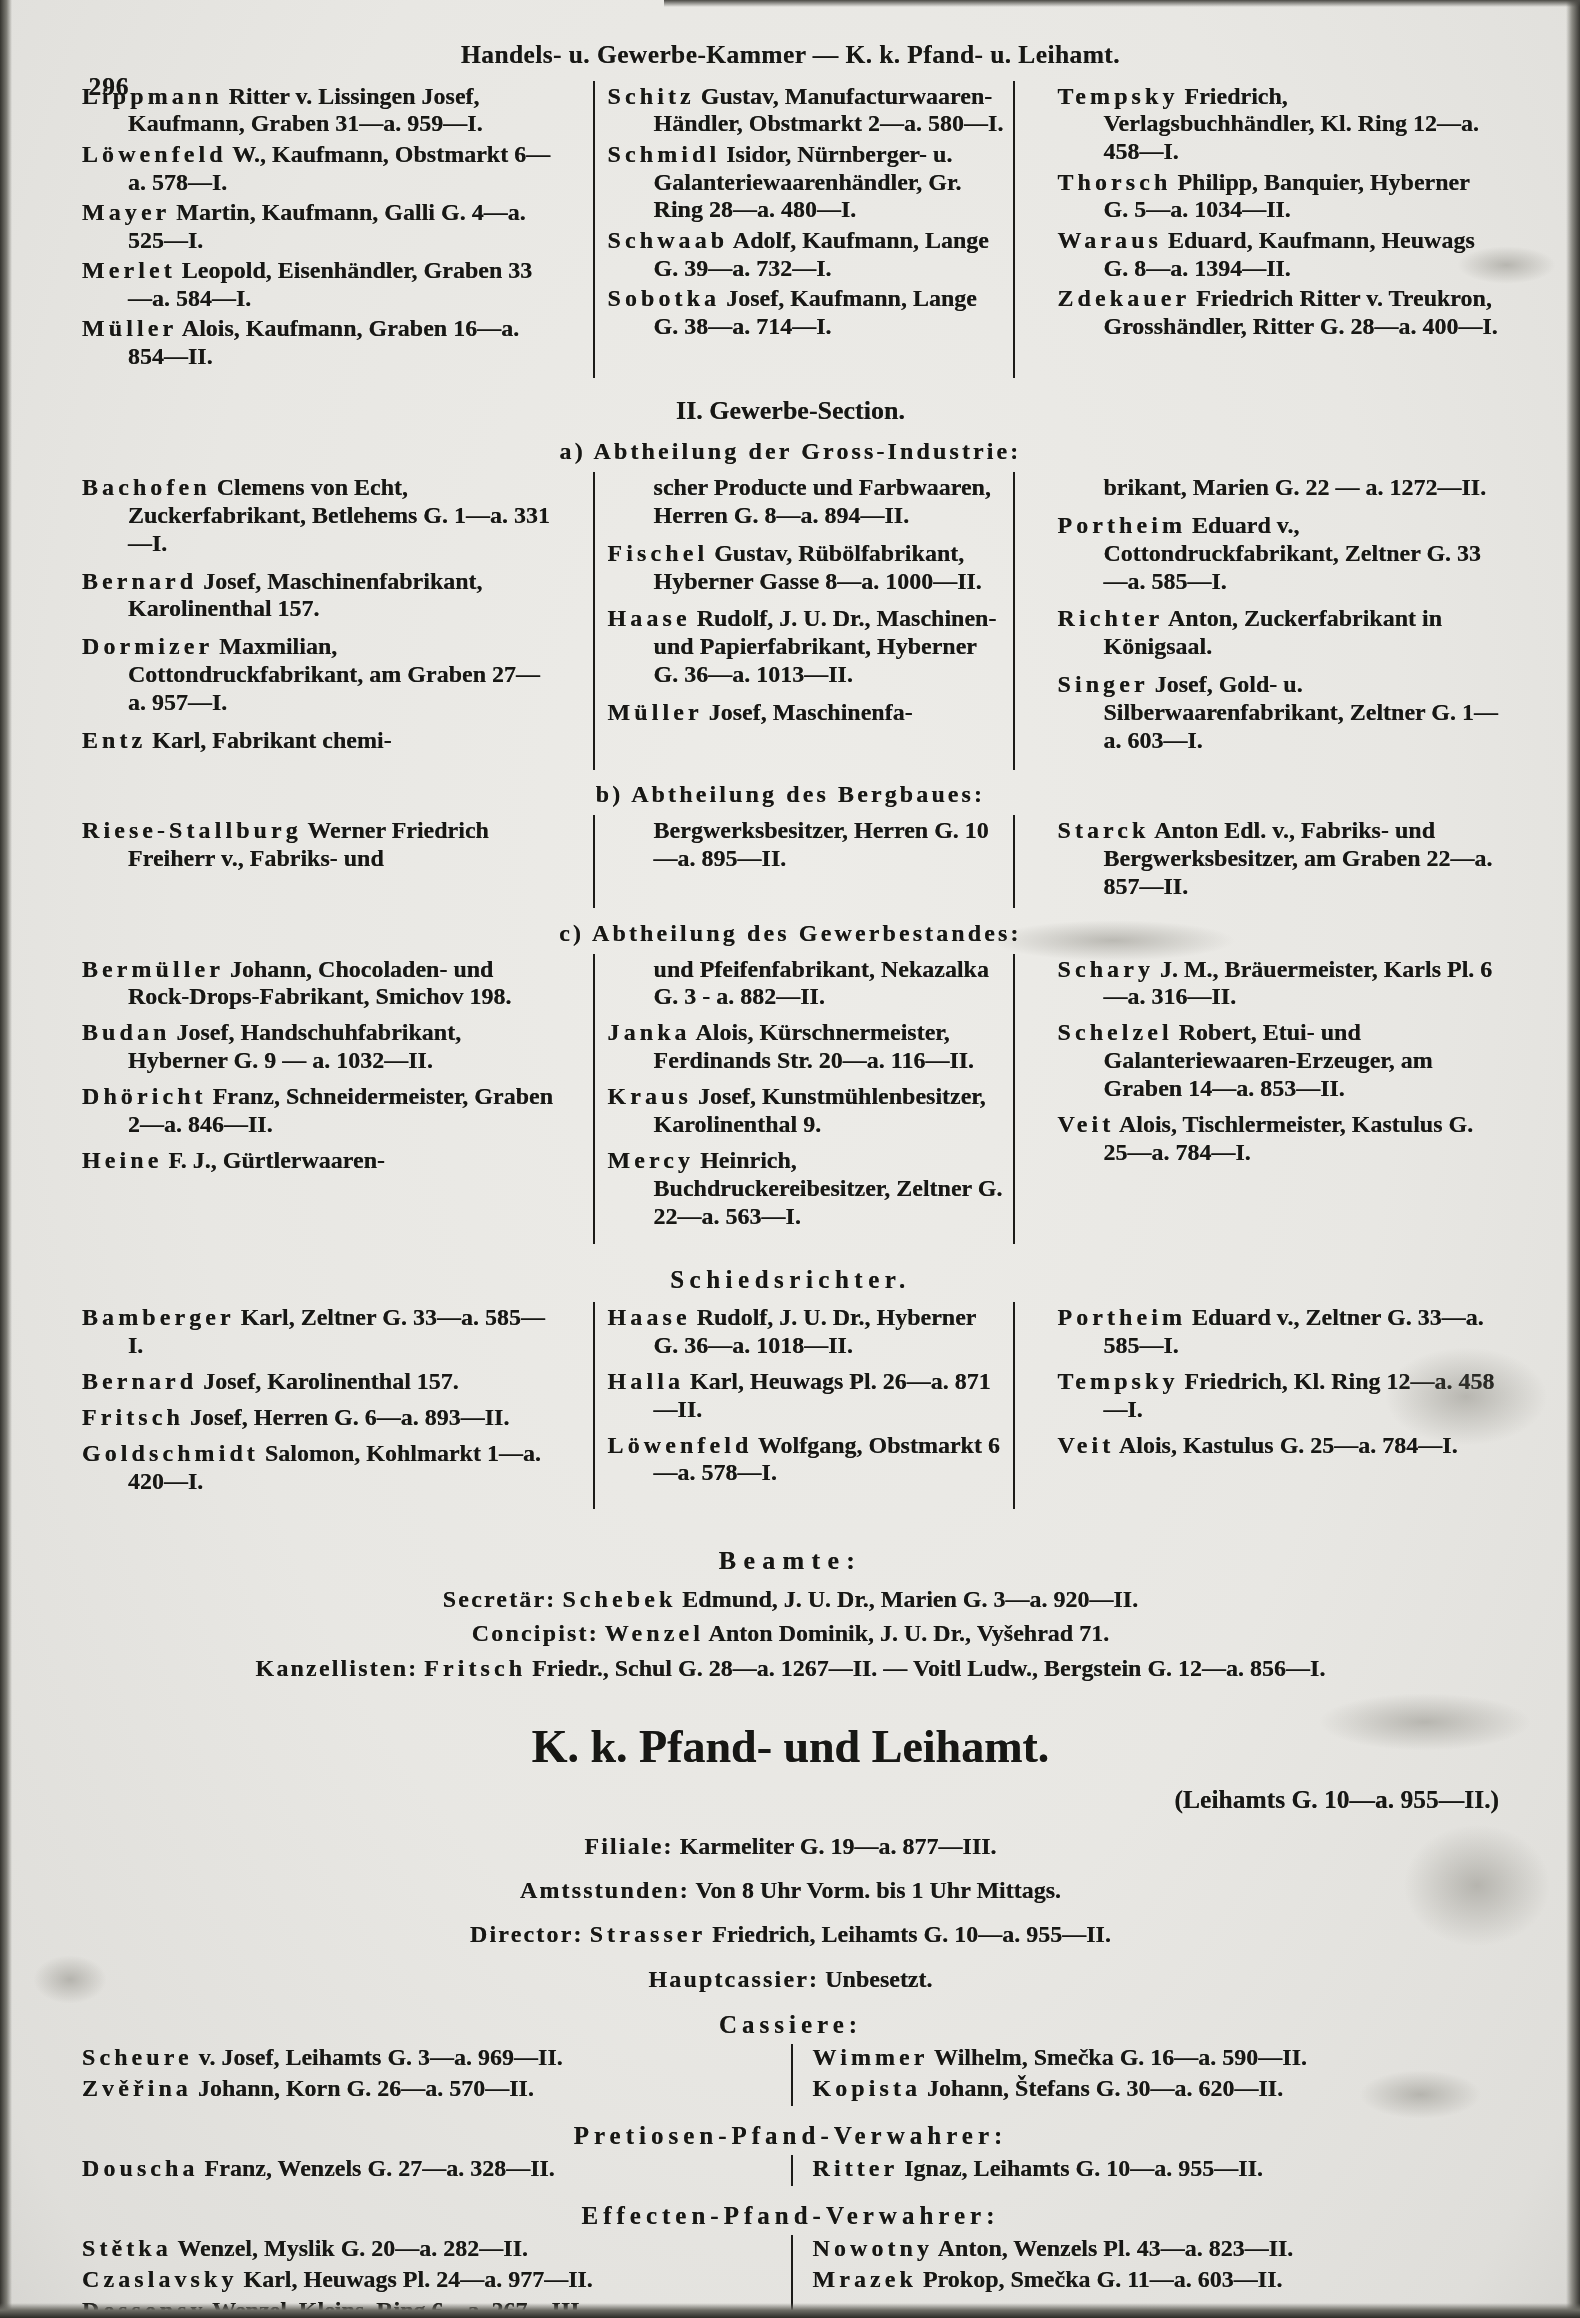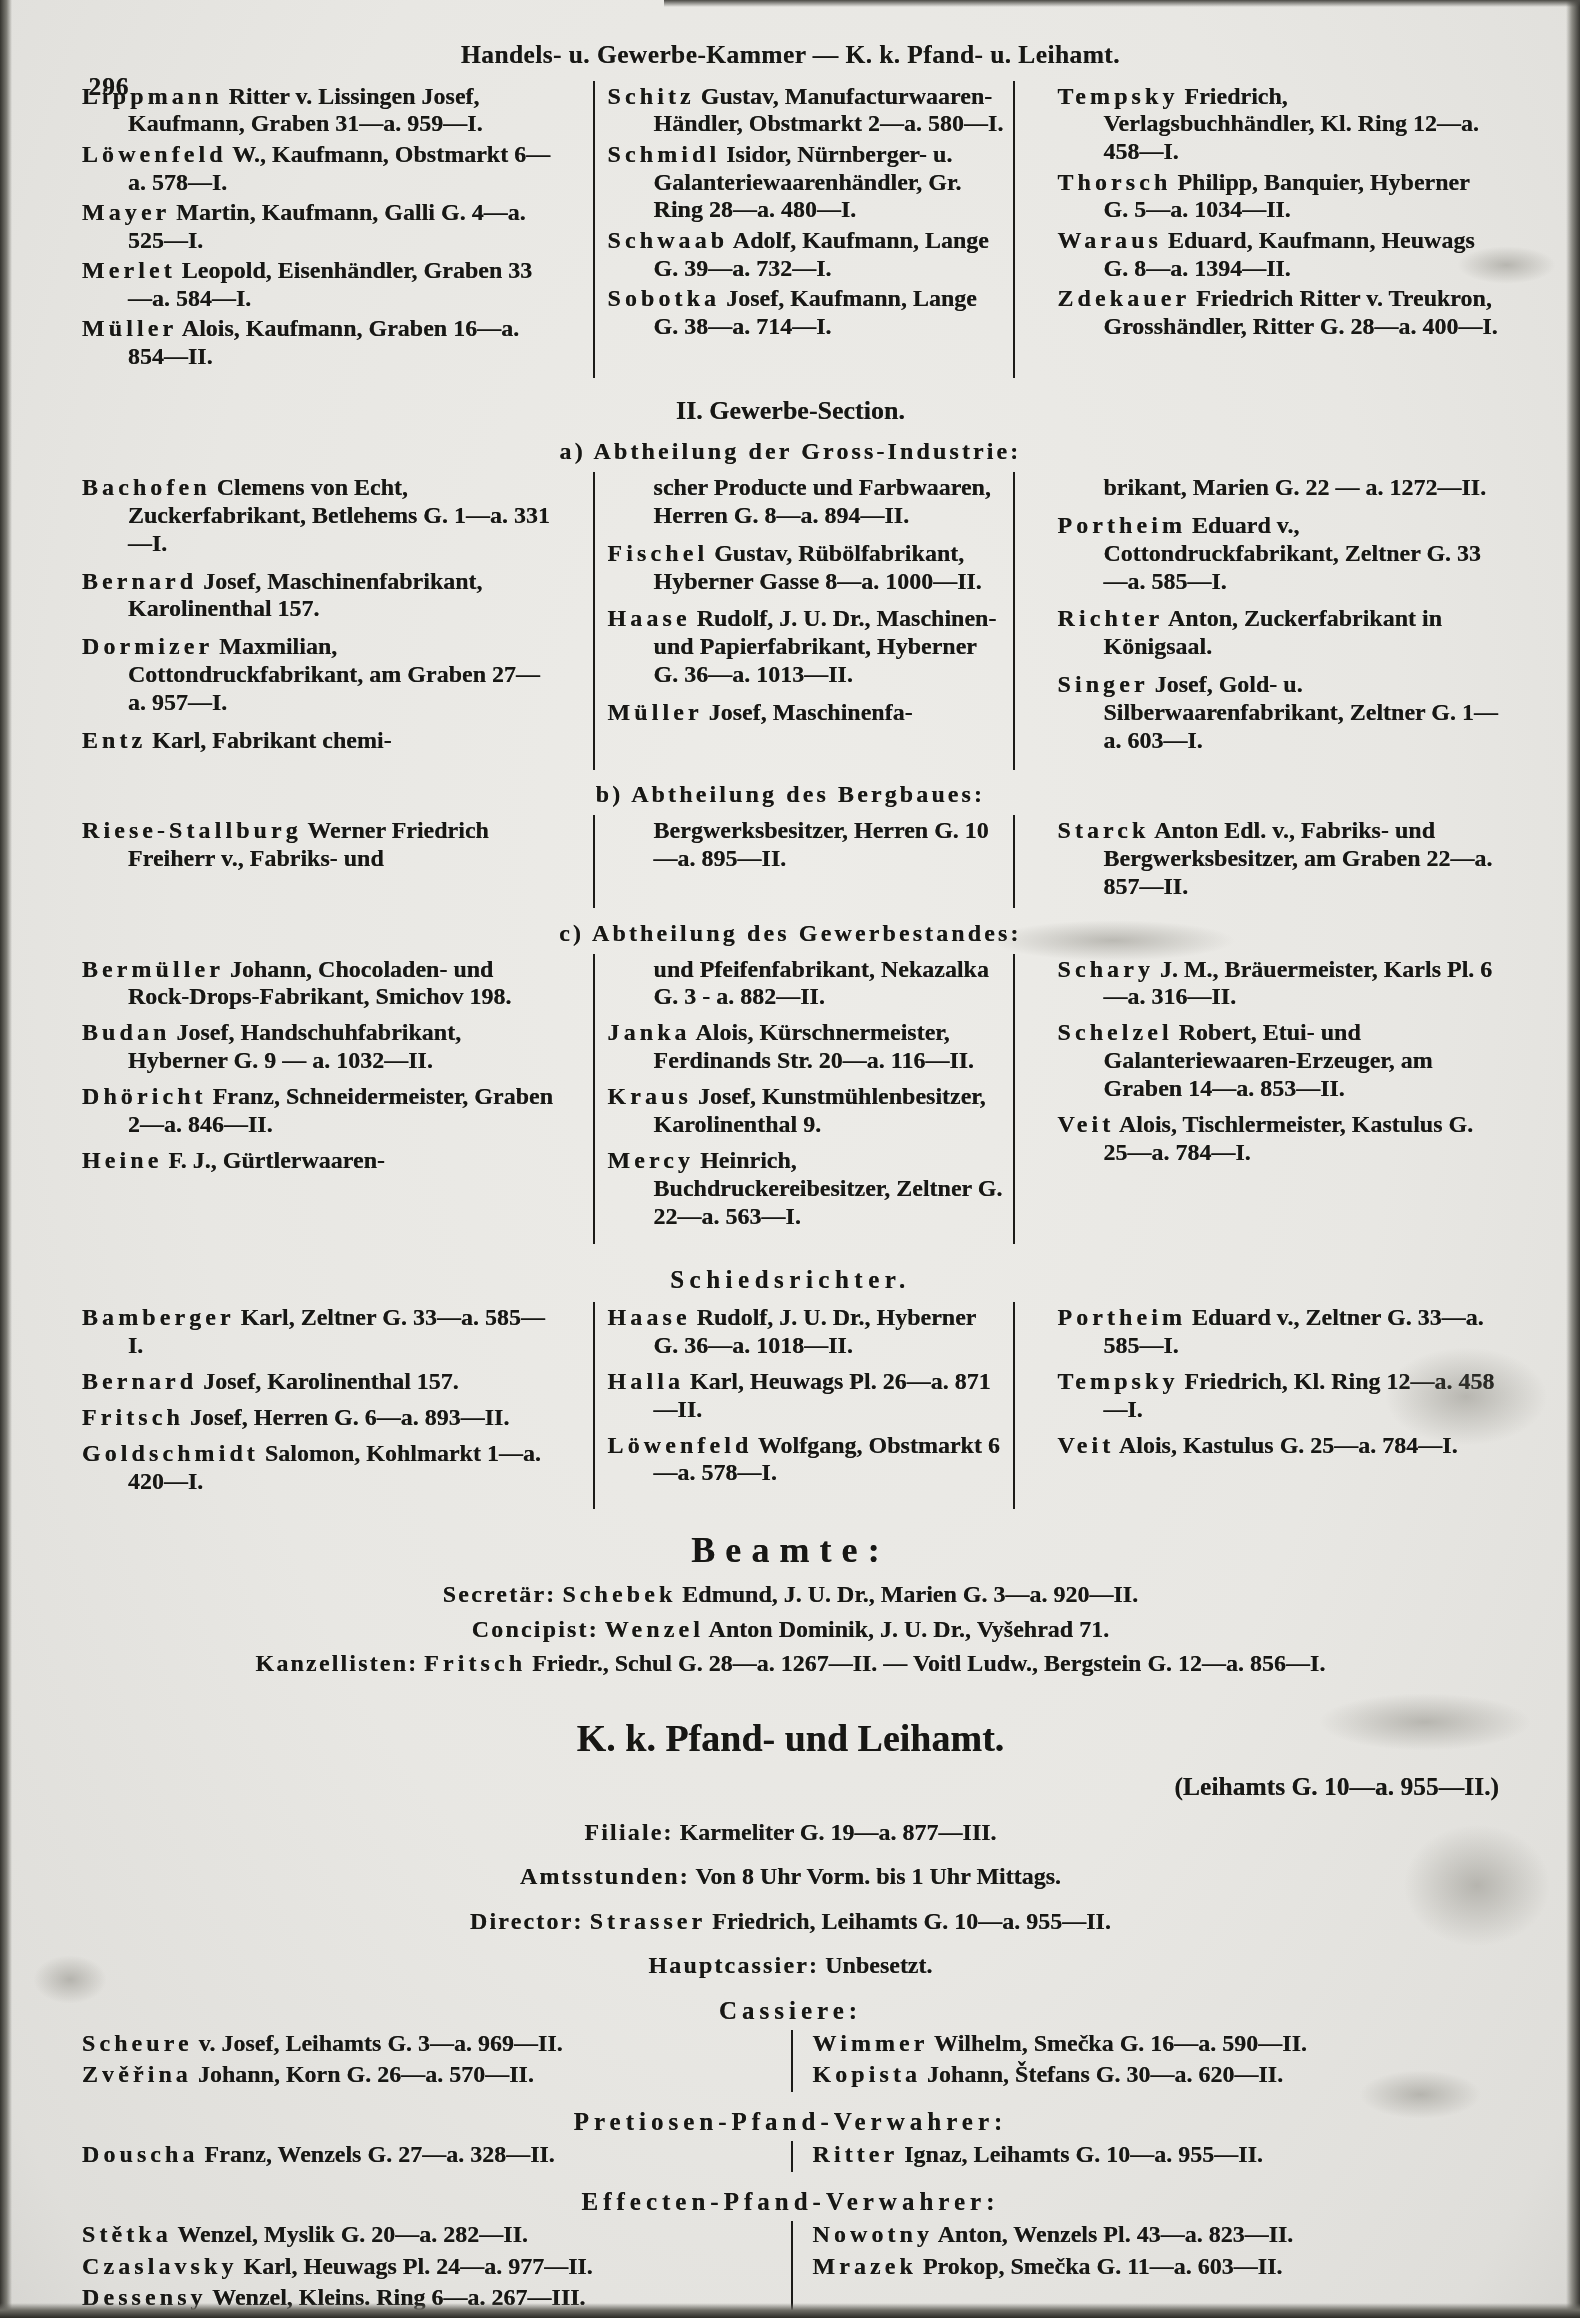--- a/index.html
+++ b/index.html
@@ -52,27 +52,27 @@
   .roomy .entry{margin-bottom:10px;}
   .mid-gap .entry{margin-bottom:8.2px;}
 
   .nm{letter-spacing:.17em;}
   .lbl{letter-spacing:.09em;}
 
   
   .sec-title{font-size:26px;text-align:center;margin:18px 0 5px 0;font-weight:700;}
   .sub-title{font-size:24px;text-align:center;letter-spacing:.13em;margin:11.5px 0 6.6px 0;font-weight:700;}
   .jury-title{font-size:25px;text-align:center;letter-spacing:.22em;margin:21.4px 0 8.2px 0;font-weight:700;}
-  .beamte-title{font-size:36px;text-align:center;letter-spacing:.28em;margin:21px 0 10px 0;font-weight:700;}
+  .beamte-title{font-size:26px;text-align:center;letter-spacing:.28em;margin:37px 0 10px 0;font-weight:700;}
 
   .center-lines{text-align:center;}
   .cline{margin:6.6px 0;font-size:24px;}
 
   
-  .big-title{font-size:38px;text-align:center;margin:38px 0 11.5px 0;font-weight:700;}
+  .big-title{font-size:46px;text-align:center;margin:38px 0 11.5px 0;font-weight:700;}
   .subtitle{font-size:25.5px;text-align:right;margin:0 0 18px 0;}
   .office-lines .cline{margin:16.4px 0;}
 
   .bk-title{font-size:25px;text-align:center;letter-spacing:.2em;margin:15px 0 5px 0;font-weight:700;}
   .twocol{display:flex;align-items:stretch;}
   .tcol{box-sizing:border-box;width:50%;}
   .tcol.left{padding-right:15px;}
   .tcol.right{border-left:2.5px solid #1c1b18;padding-left:20px;}
   .twocol .entry{margin-bottom:3.3px;}
 </style>

